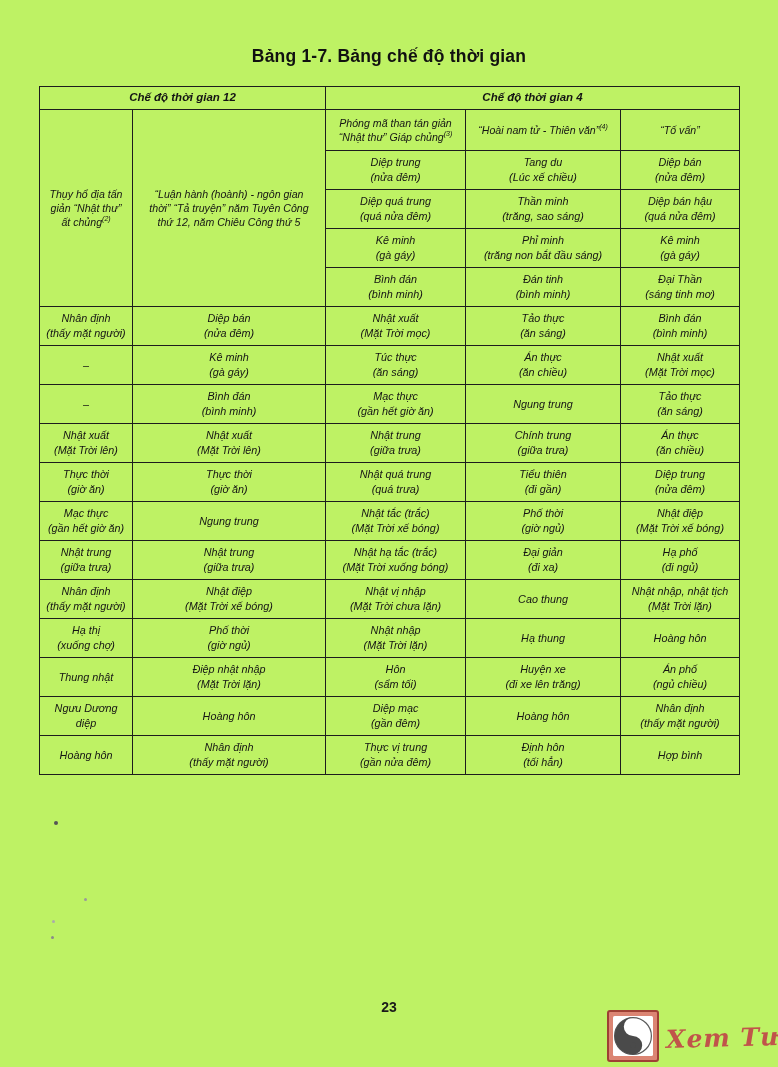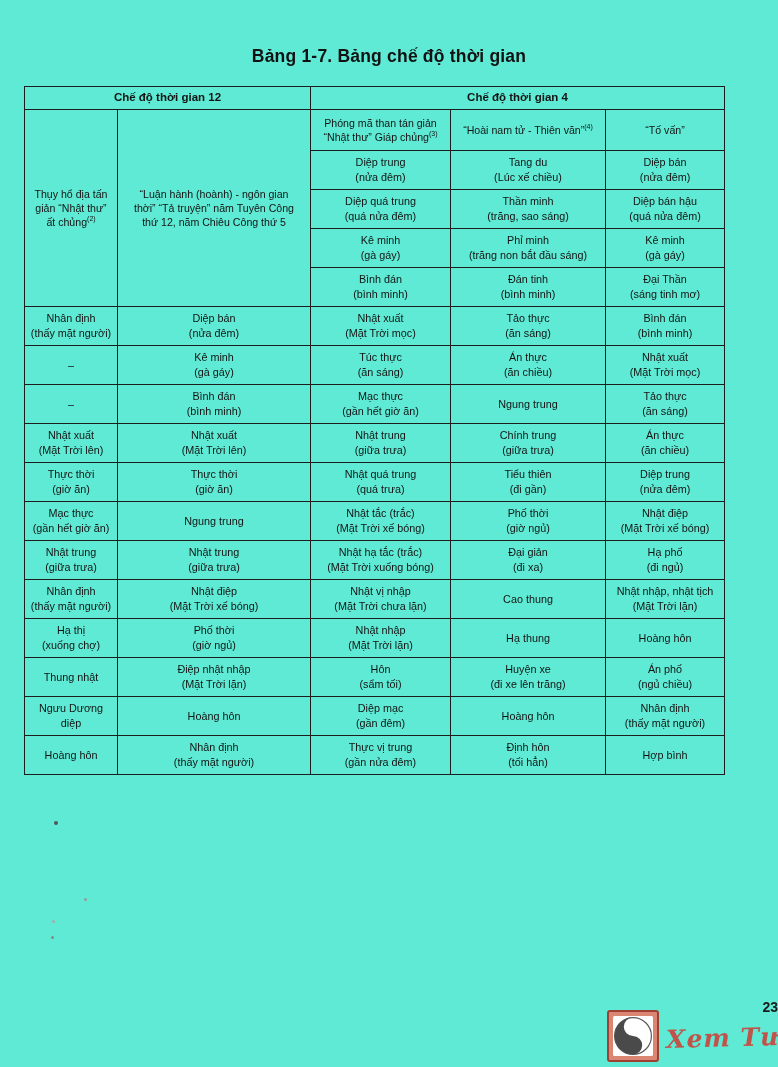--- a/index.html
+++ b/index.html
@@ -1,44 +1,44 @@
 <!DOCTYPE html>
 <html><head>
 <meta charset="utf-8">
 <style>
   html,body{margin:0;padding:0;background:#e9e9e9;}
   .page{
     position:relative;width:778px;height:1067px;margin:0 auto;
-    background:#5eead4;color:#161616;
+    background:#bef264;color:#161616;
     font-family:"Liberation Sans", sans-serif;
     overflow:hidden;
   }
   .title{
     position:absolute;top:46px;left:0;width:100%;
     text-align:center;font-size:17.5px;font-weight:bold;margin:0;
     letter-spacing:.2px;color:#111;
   }
   table.tbl{
-    position:absolute;left:24px;top:86px;width:700px;
-    border-collapse:collapse;table-layout:fixed;
+    position:absolute;left:39px;top:86px;width:700px;
+    border-collapse:collapse;table-layout:fixed;font-style:italic;
   }
   .tbl td{
     border:1.6px solid #1d1d1d;
     text-align:center;vertical-align:middle;
     font-size:10.8px;line-height:1.35;
     padding:2px 3px;color:#141414;
   }
   .tbl td.gh{font-weight:bold;font-size:11.5px;height:20px;padding:1px 2px;}
   .tbl td.src{font-size:10.6px;}
   .tbl tr.r-src{height:41px;}
   .tbl tr.r-data{height:39px;}
   .tbl td .ln{white-space:nowrap;}
   .tbl td sup{font-size:7px;line-height:0;}
   .pagenum{
-    position:absolute;top:999px;left:0;width:778px;text-align:right;
+    position:absolute;top:999px;left:0;width:778px;text-align:center;
     font-size:14px;font-weight:bold;color:#1a1a1a;
   }
   .dot{position:absolute;border-radius:50%;}
   .d1{left:54px;top:821px;width:4px;height:4px;background:#555;}
   .d2{left:84px;top:898px;width:3px;height:3px;background:#9a9a9a;}
   .d3{left:52px;top:920px;width:3px;height:3px;background:#ababab;}
   .d4{left:51px;top:936px;width:3px;height:3px;background:#8a8a8a;}
   .watermark{
     position:absolute;left:607px;top:1010px;
     display:flex;align-items:center;gap:7px;

